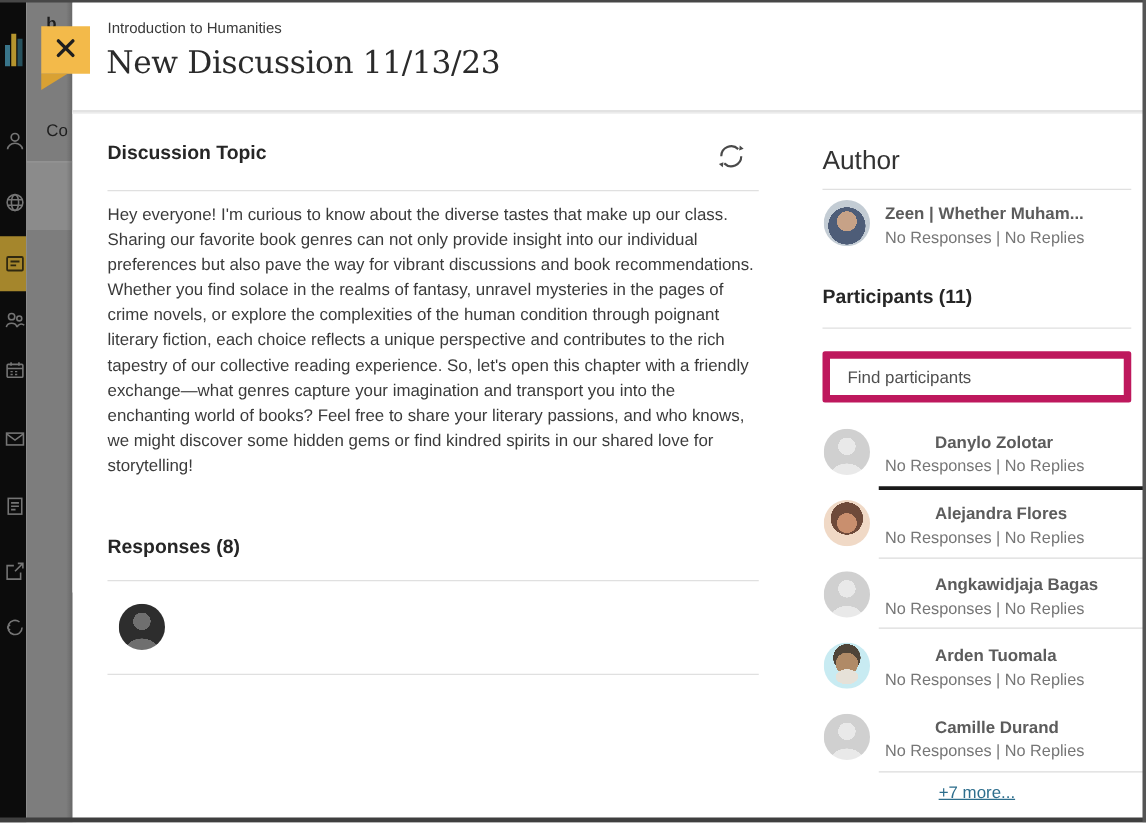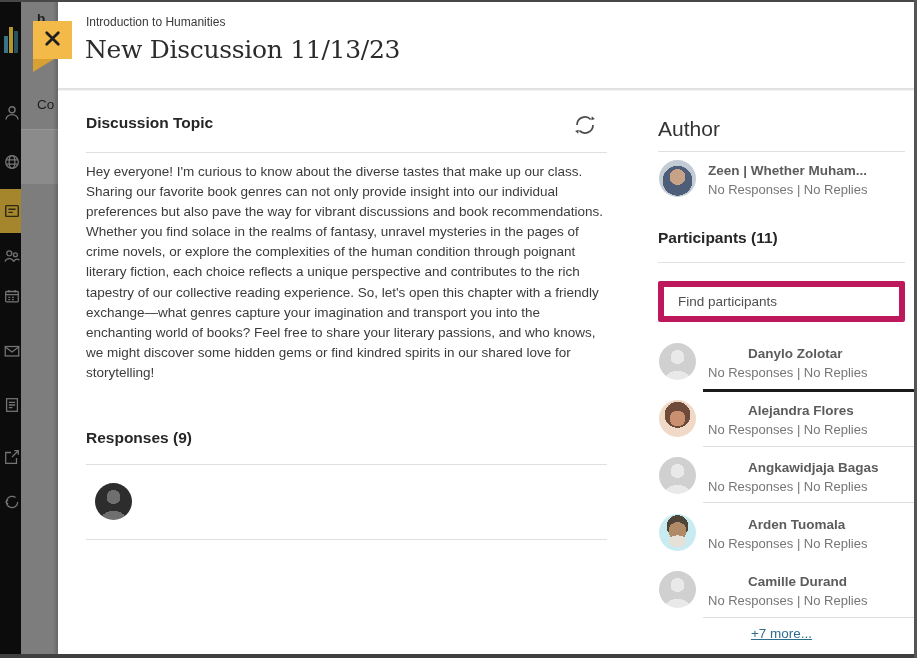--- a/index.html
+++ b/index.html
@@ -214,21 +214,21 @@
             <path d="M5 13a8 8 0 0 1 13.6-5.7"></path>
           </g>
           <path d="M19.8 4.3l-.5 4 3.6-1.4z" fill="#4a4a4a"></path>
           <path d="M6.2 21.7l.5-4-3.6 1.4z" fill="#4a4a4a"></path>
         </svg>
       </span>
     </button>
     <div class="rule r1"></div>
     <div class="body-text">Hey everyone! I'm curious to know about the diverse tastes that make up our class. Sharing our favorite book genres can not only provide insight into our individual preferences but also pave the way for vibrant discussions and book recommendations. Whether you find solace in the realms of fantasy, unravel mysteries in the pages of crime novels, or explore the complexities of the human condition through poignant literary fiction, each choice reflects a unique perspective and contributes to the rich tapestry of our collective reading experience. So, let's open this chapter with a friendly exchange—what genres capture your imagination and transport you into the enchanting world of books? Feel free to share your literary passions, and who knows, we might discover some hidden gems or find kindred spirits in our shared love for storytelling!</div>
 
-    <div class="h-col resp-head">Responses (9)</div>
+    <div class="h-col resp-head">Responses (8)</div>
     <div class="rule r2"></div>
     <div class="av av-dark resp-av"></div>
     <div class="rule r3"></div>
 
     <div class="author-head">Author</div>
     <div class="rule r4"></div>
     <div class="av av-zeen author-av"></div>
     <div class="p-name author-name">Zeen | Whether Muham...</div>
     <div class="p-status author-status">No Responses | No Replies</div>
 

